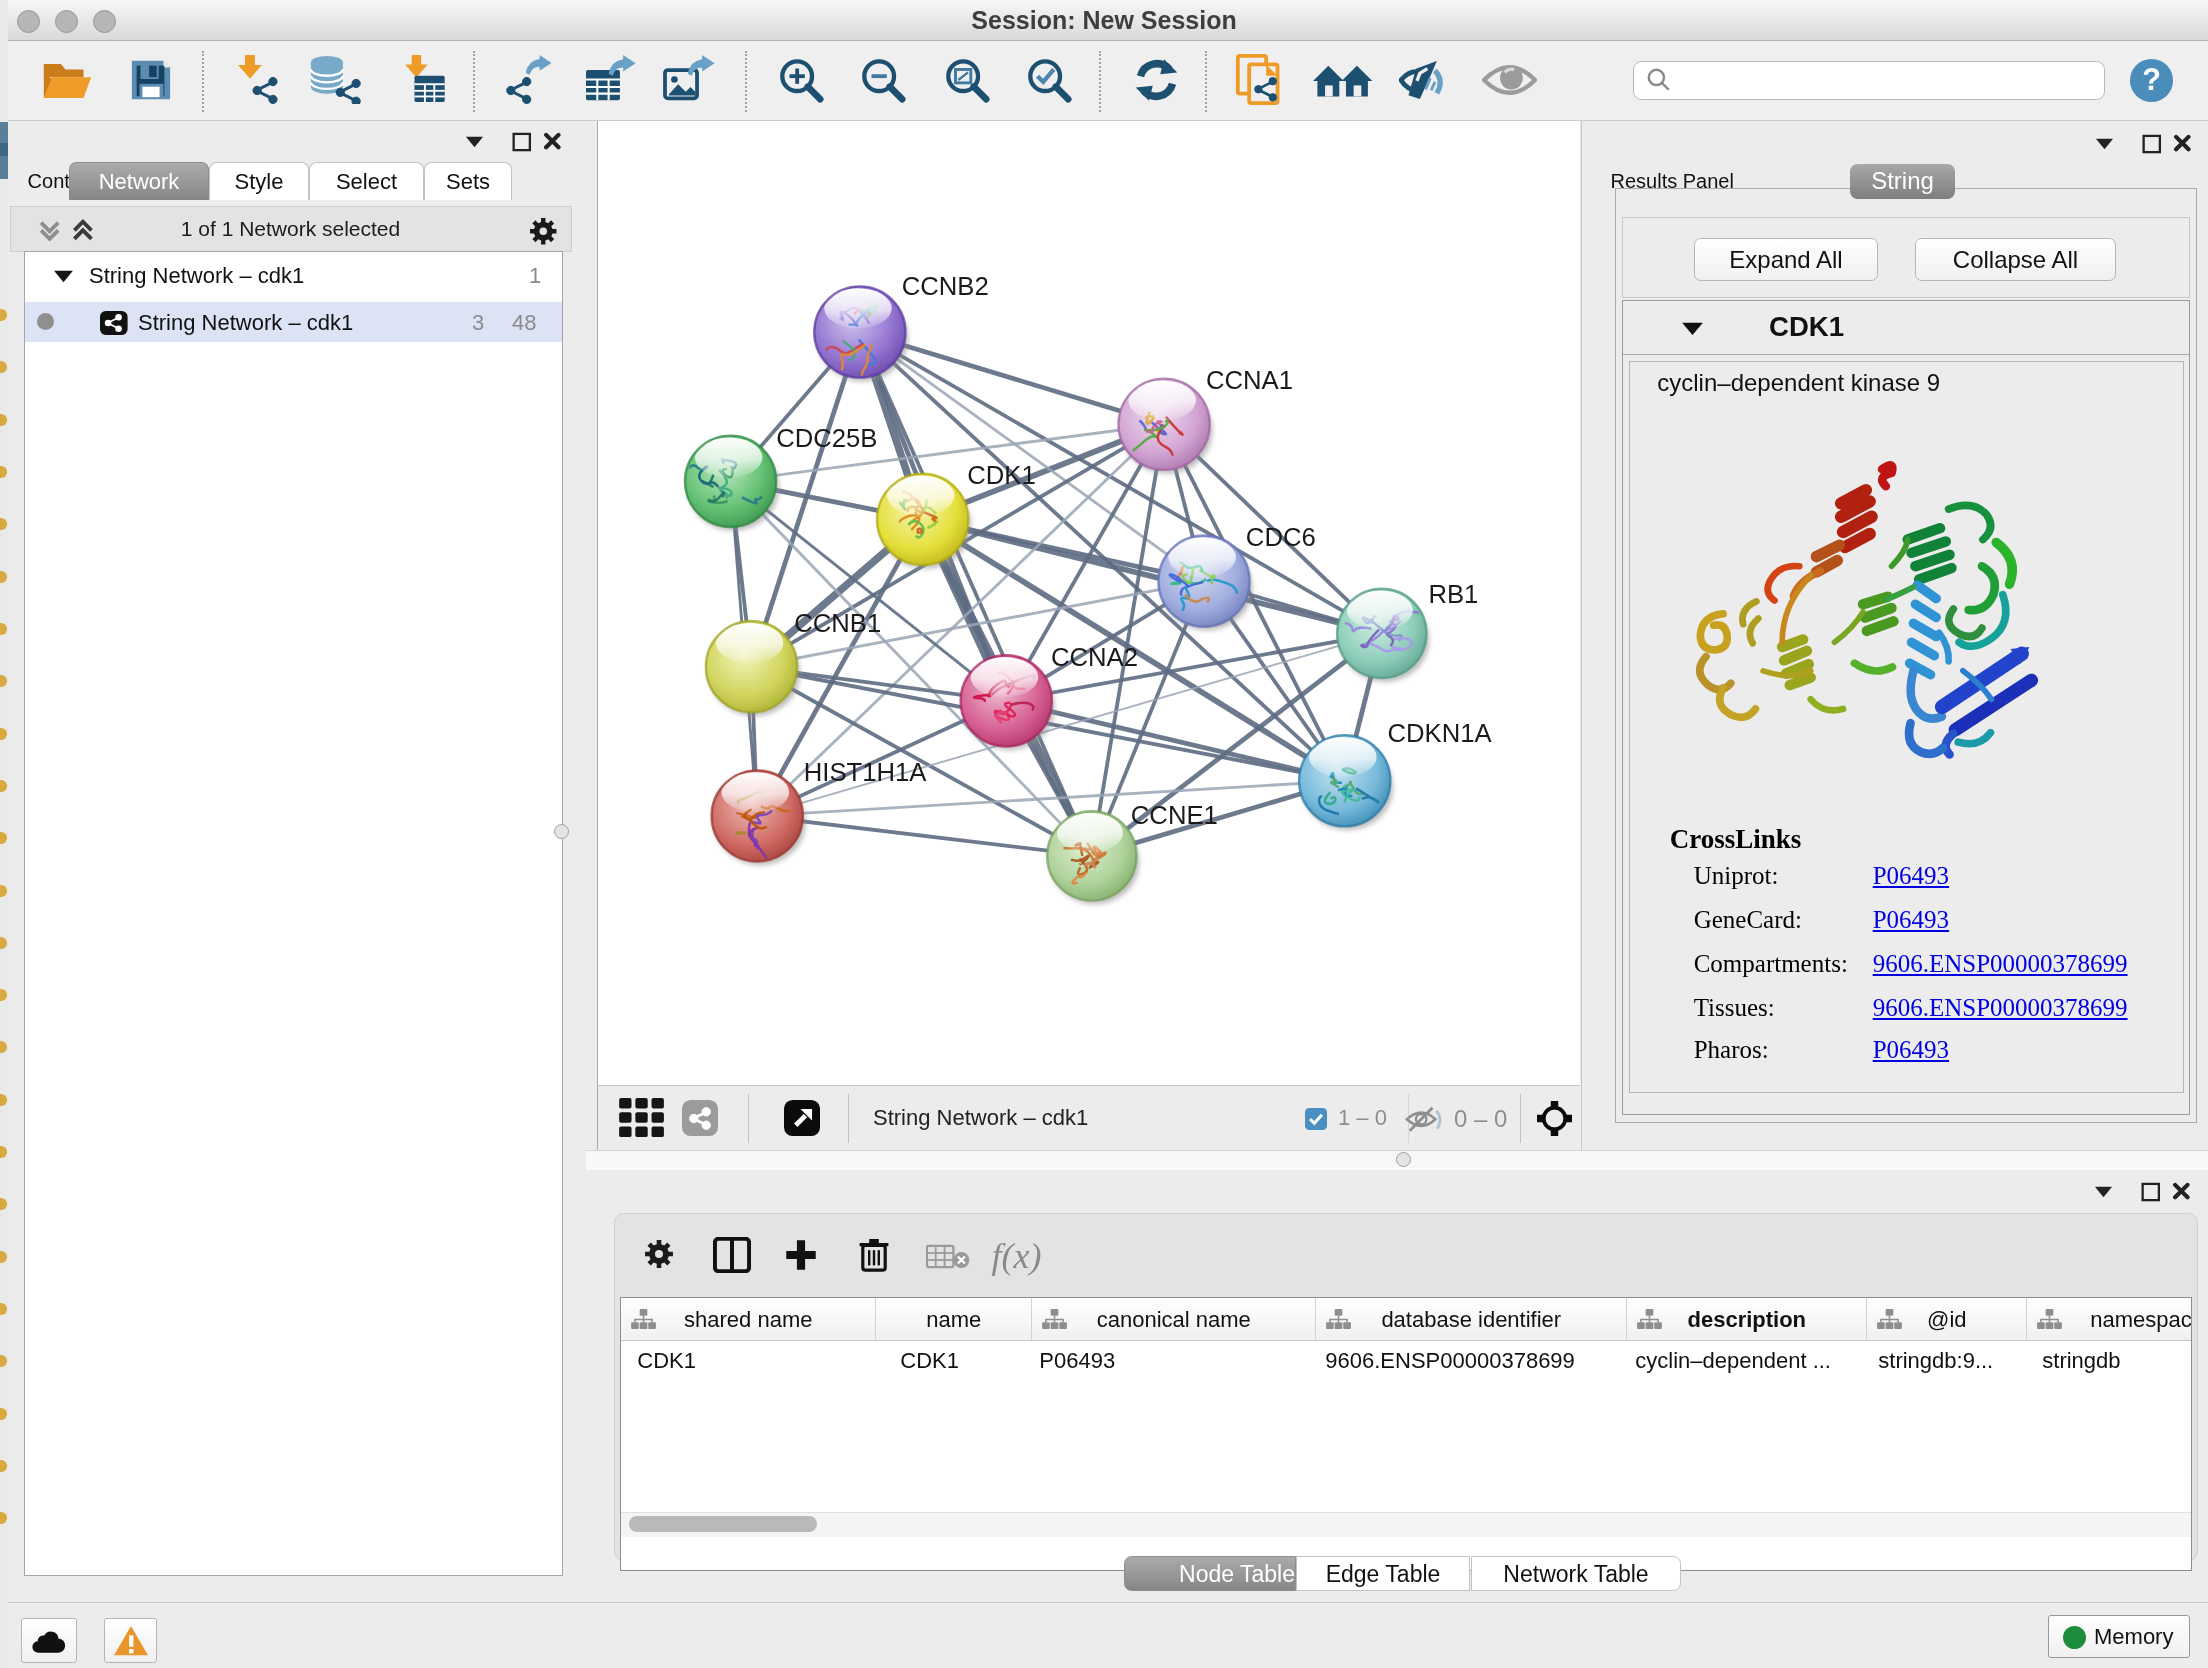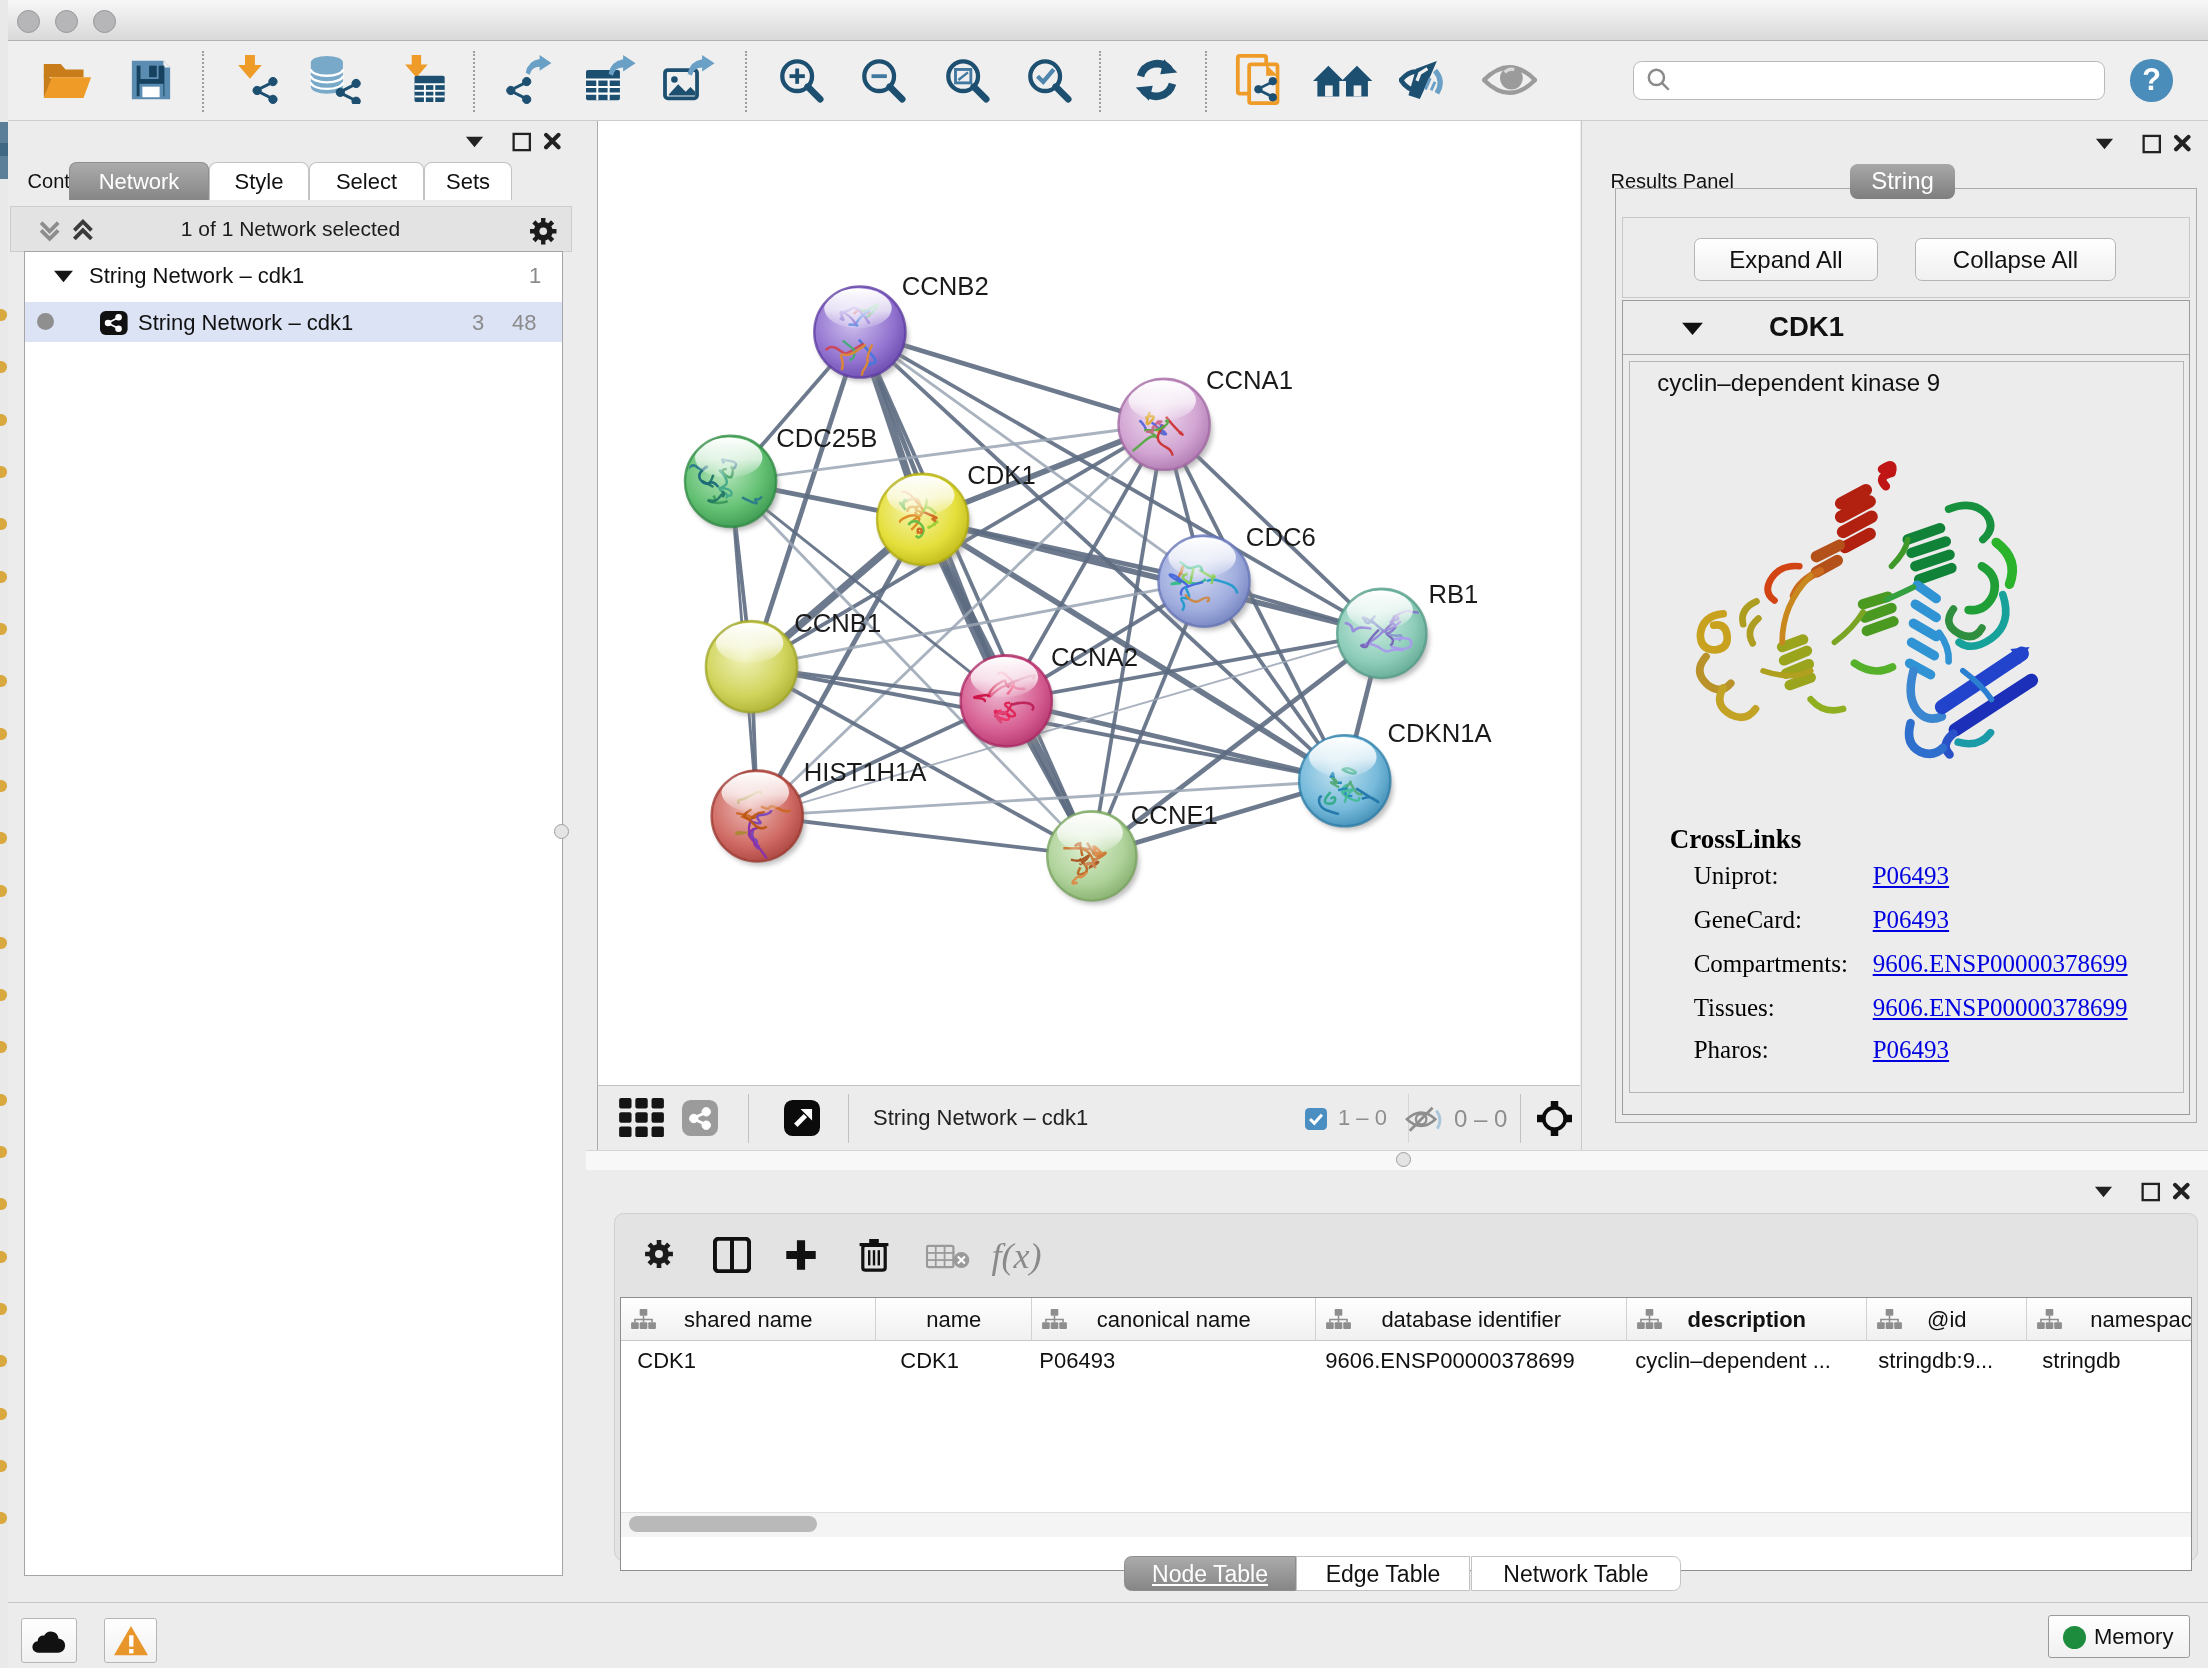--- a/index.html
+++ b/index.html
@@ -67,20 +67,21 @@
 <div class="abs" style="left:0px;top:414px;width:6.7px;height:12.4px;border-radius:0 5.7px 5.7px 0;background:#d9a93f;"></div>
 <div class="abs" style="left:0px;top:466px;width:6.7px;height:12.4px;border-radius:0 5.7px 5.7px 0;background:#d9a93f;"></div>
 <div class="abs" style="left:0px;top:518px;width:6.7px;height:12.4px;border-radius:0 5.7px 5.7px 0;background:#d9a93f;"></div>
 <div class="abs" style="left:0px;top:571px;width:6.7px;height:12.4px;border-radius:0 5.7px 5.7px 0;background:#d9a93f;"></div>
 <div class="abs" style="left:0px;top:623px;width:6.7px;height:12.4px;border-radius:0 5.7px 5.7px 0;background:#d9a93f;"></div>
 
 <div id="titlebar" class="abs">
   <div class="tl" style="left:17px;"></div>
   <div class="tl" style="left:55px;"></div>
   <div class="tl" style="left:93px;"></div>
+  <div id="wtitle">Session: New Session</div>
 </div>
 
 <div id="toolbar" class="abs">
   <div id="tbicons">
       <svg class="abs" style="left:40px;top:15px;" width="53" height="48" viewBox="0 0 56 50">
 <path d="M4 8 L22 8 L27 14 L46 14 L46 22 L4 22 Z" fill="#c87d1a"></path>
 <path d="M4 44 L12 22 L54 22 L46 44 Z" fill="#ef9b28"></path>
 <path d="M4 44 L4 20 L10 22 L12 24" fill="#c87d1a"></path>
       </svg>
 <svg class="abs" style="left:129px;top:17px;" width="44" height="44" viewBox="0 0 46 46">
@@ -933,21 +934,21 @@
 <div style="position:absolute;left:1257px;top:6.7px;font-size:22px;color:#111;white-space:nowrap;">stringdb:9...</div>
 <div style="position:absolute;left:1421px;top:6.7px;font-size:22px;color:#111;white-space:nowrap;">stringdb</div>
         </div>
 
       <div class="abs" style="left:0;top:214px;width:100%;height:24px;background:#f4f4f4;border-top:1px solid #e0e0e0;">
         <div class="abs" style="left:7.6px;top:2.9px;width:188px;height:16px;background:#b9b9b9;border-radius:8.6px;"></div>
       </div>
     </div>
   </div>
 
-  <div class="abs" style="left:538px;top:386px;width:172px;height:35px;background:linear-gradient(#ababab,#868686);border:1px solid #8e8e8e;border-radius:7.6px 0 0 7.6px;color:#fff;font-size:23px;text-align:center;line-height:35px;box-sizing:border-box;text-decoration:underline;">Node Table</div>
+  <div class="abs" style="left:538px;top:386px;width:172px;height:35px;background:linear-gradient(#ababab,#868686);border:1px solid #8e8e8e;border-radius:7.6px 0 0 7.6px;color:#fff;font-size:23px;text-align:right;line-height:35px;box-sizing:border-box;">Node Table</div>
   <div class="abs" style="left:710px;top:386px;width:174px;height:35px;background:#fff;border:1px solid #c3c3c3;color:#111;font-size:23px;text-align:center;line-height:35px;box-sizing:border-box;">Edge Table</div>
   <div class="abs" style="left:885px;top:386px;width:210px;height:35px;background:#fff;border:1px solid #c3c3c3;border-radius:0 7.6px 7.6px 0;color:#111;font-size:23px;text-align:center;line-height:35px;box-sizing:border-box;">Network Table</div>
 </div>
 
 <div id="statusbar" class="abs">
   <div class="btn" style="left:21px;top:15px;width:56px;height:45px;border-radius:2.9px;">
     <svg width="38" height="28.5" viewBox="0 0 40 30" style="margin-top:7.6px;">
         <path fill="#111" d="M30 12a8 8 0 0 0-15-3 6 6 0 0 0-7 6 6 6 0 0 0 1 12h20a7 7 0 0 0 1-15z"></path>
       </svg>
   </div>

